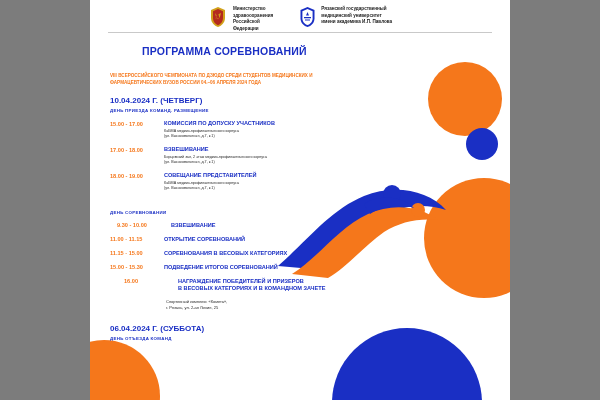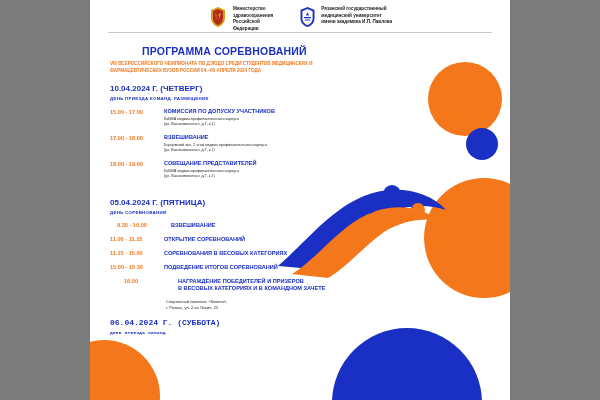--- a/index.html
+++ b/index.html
@@ -91,21 +91,21 @@
     position: relative;
     padding: 8px 0 0 20px;
     z-index: 3;
     width: 290px;
   }
   .title {
     color: #1a2fc4;
     font-size: 10.5px;
     font-weight: bold;
     letter-spacing: .2px;
-    margin-bottom: 4px;
+    margin-bottom: 16px;
     padding-left: 32px;
   }
   .subtitle {
     color: #f5771b;
     font-size: 4.6px;
     font-weight: bold;
     line-height: 1.5;
     margin-bottom: 10px;
     max-width: 240px;
   }
@@ -150,21 +150,21 @@
     line-height: 1.4;
     margin-top: 1.5px;
   }
   .spacer-lg { height: 12px; }
   .venue {
     color: #2a2a2a;
     font-size: 4px;
     line-height: 1.45;
     margin: 4px 0 0 56px;
   }
-  .footer-day { margin-top: 8px; font-family: Liberation Mono, monospace; }
+  .footer-day { margin-top: 14px; }
 </style>
 </head>
 <body>
 
 <div id="poster">
 
   <div class="shape circle-orange-top"></div>
   <div class="shape circle-blue-small"></div>
   <div class="shape circle-orange-mid"></div>
   <div class="shape circle-orange-bottom-left"></div>
@@ -230,21 +230,20 @@
       <div class="time">18.00 - 19.00</div>
       <div class="body">
         <div class="name">СОВЕЩАНИЕ ПРЕДСТАВИТЕЛЕЙ</div>
         <div class="place" style="white-space:pre-line;">КаБМА медико-профилактического корпуса
 (ул. Высоковольтная, д.7, к.1)</div>
       </div>
     </div>
 
     <div class="spacer-lg"></div>
 
-    <div class="day-heading">05.04.2024 Г. (ПЯТНИЦА)</div>
     <div class="day-sub">ДЕНЬ СОРЕВНОВАНИЙ</div>
 
     <div class="row">
       <div class="time indent">9.30 - 10.00</div>
       <div class="body">
           <div class="name">ВЗВЕШИВАНИЕ</div>
         </div>
     </div>
     <div class="row">
       <div class="time">11.00 - 11.15</div>

